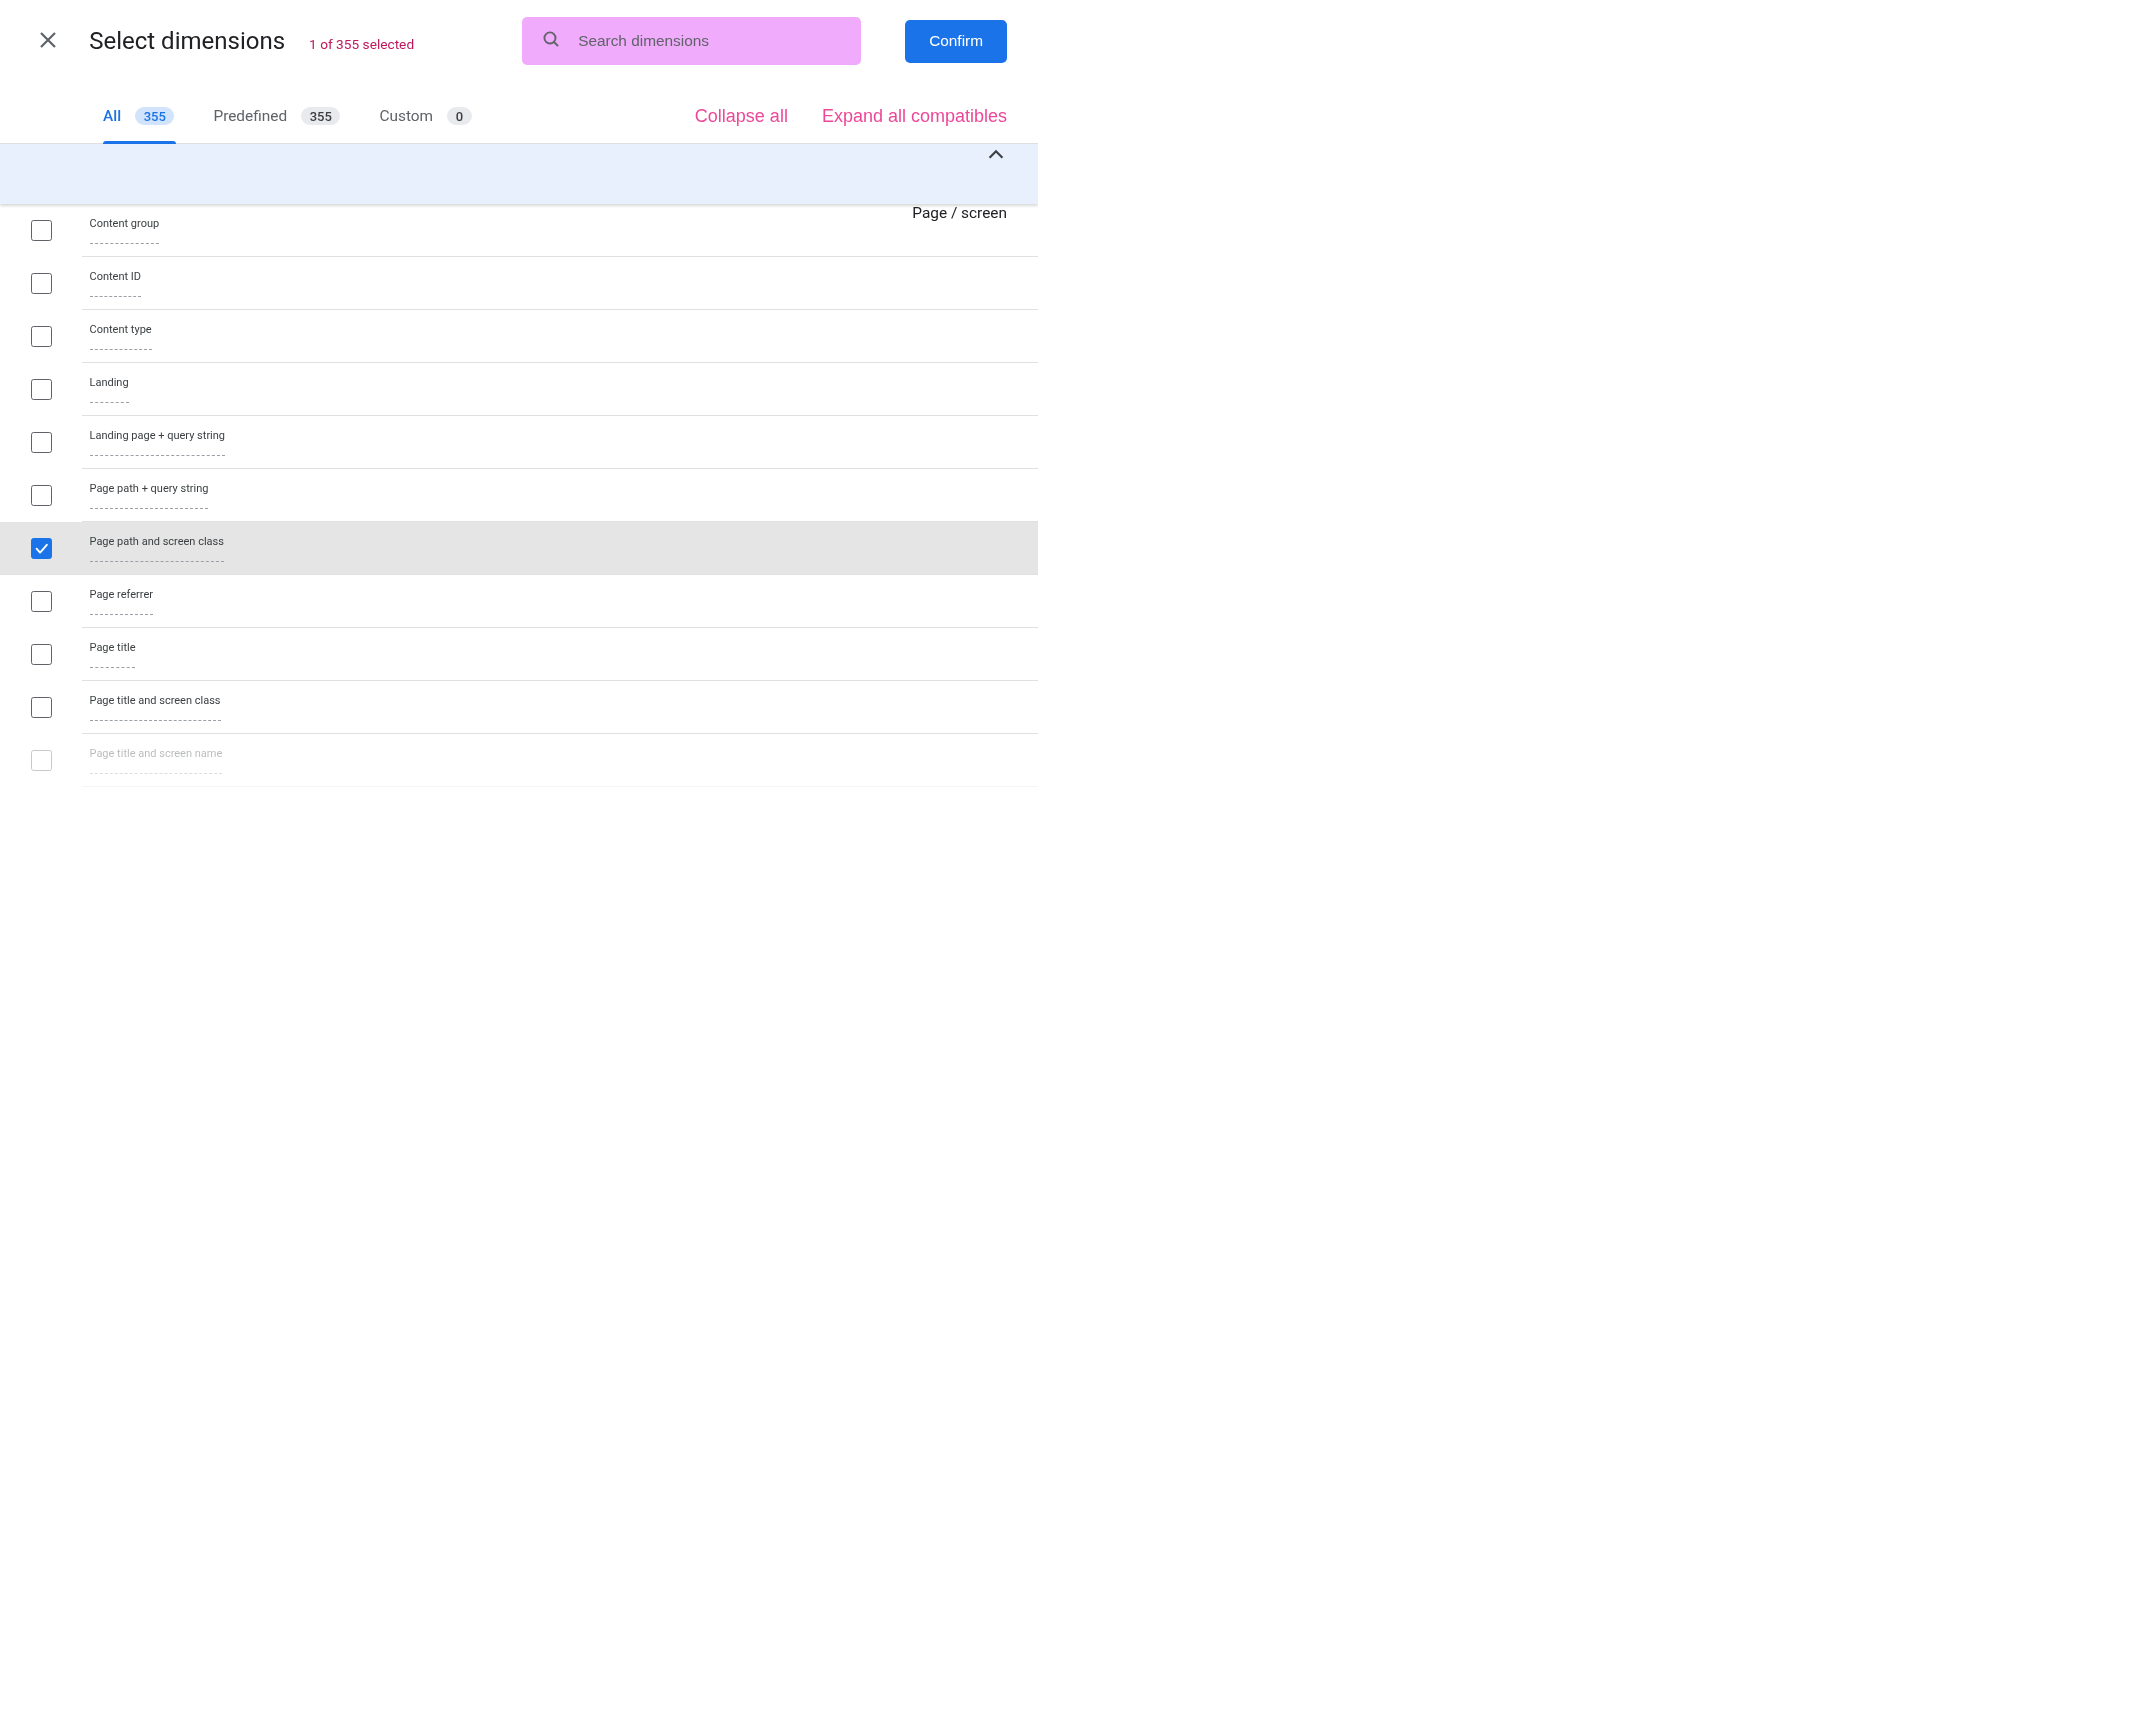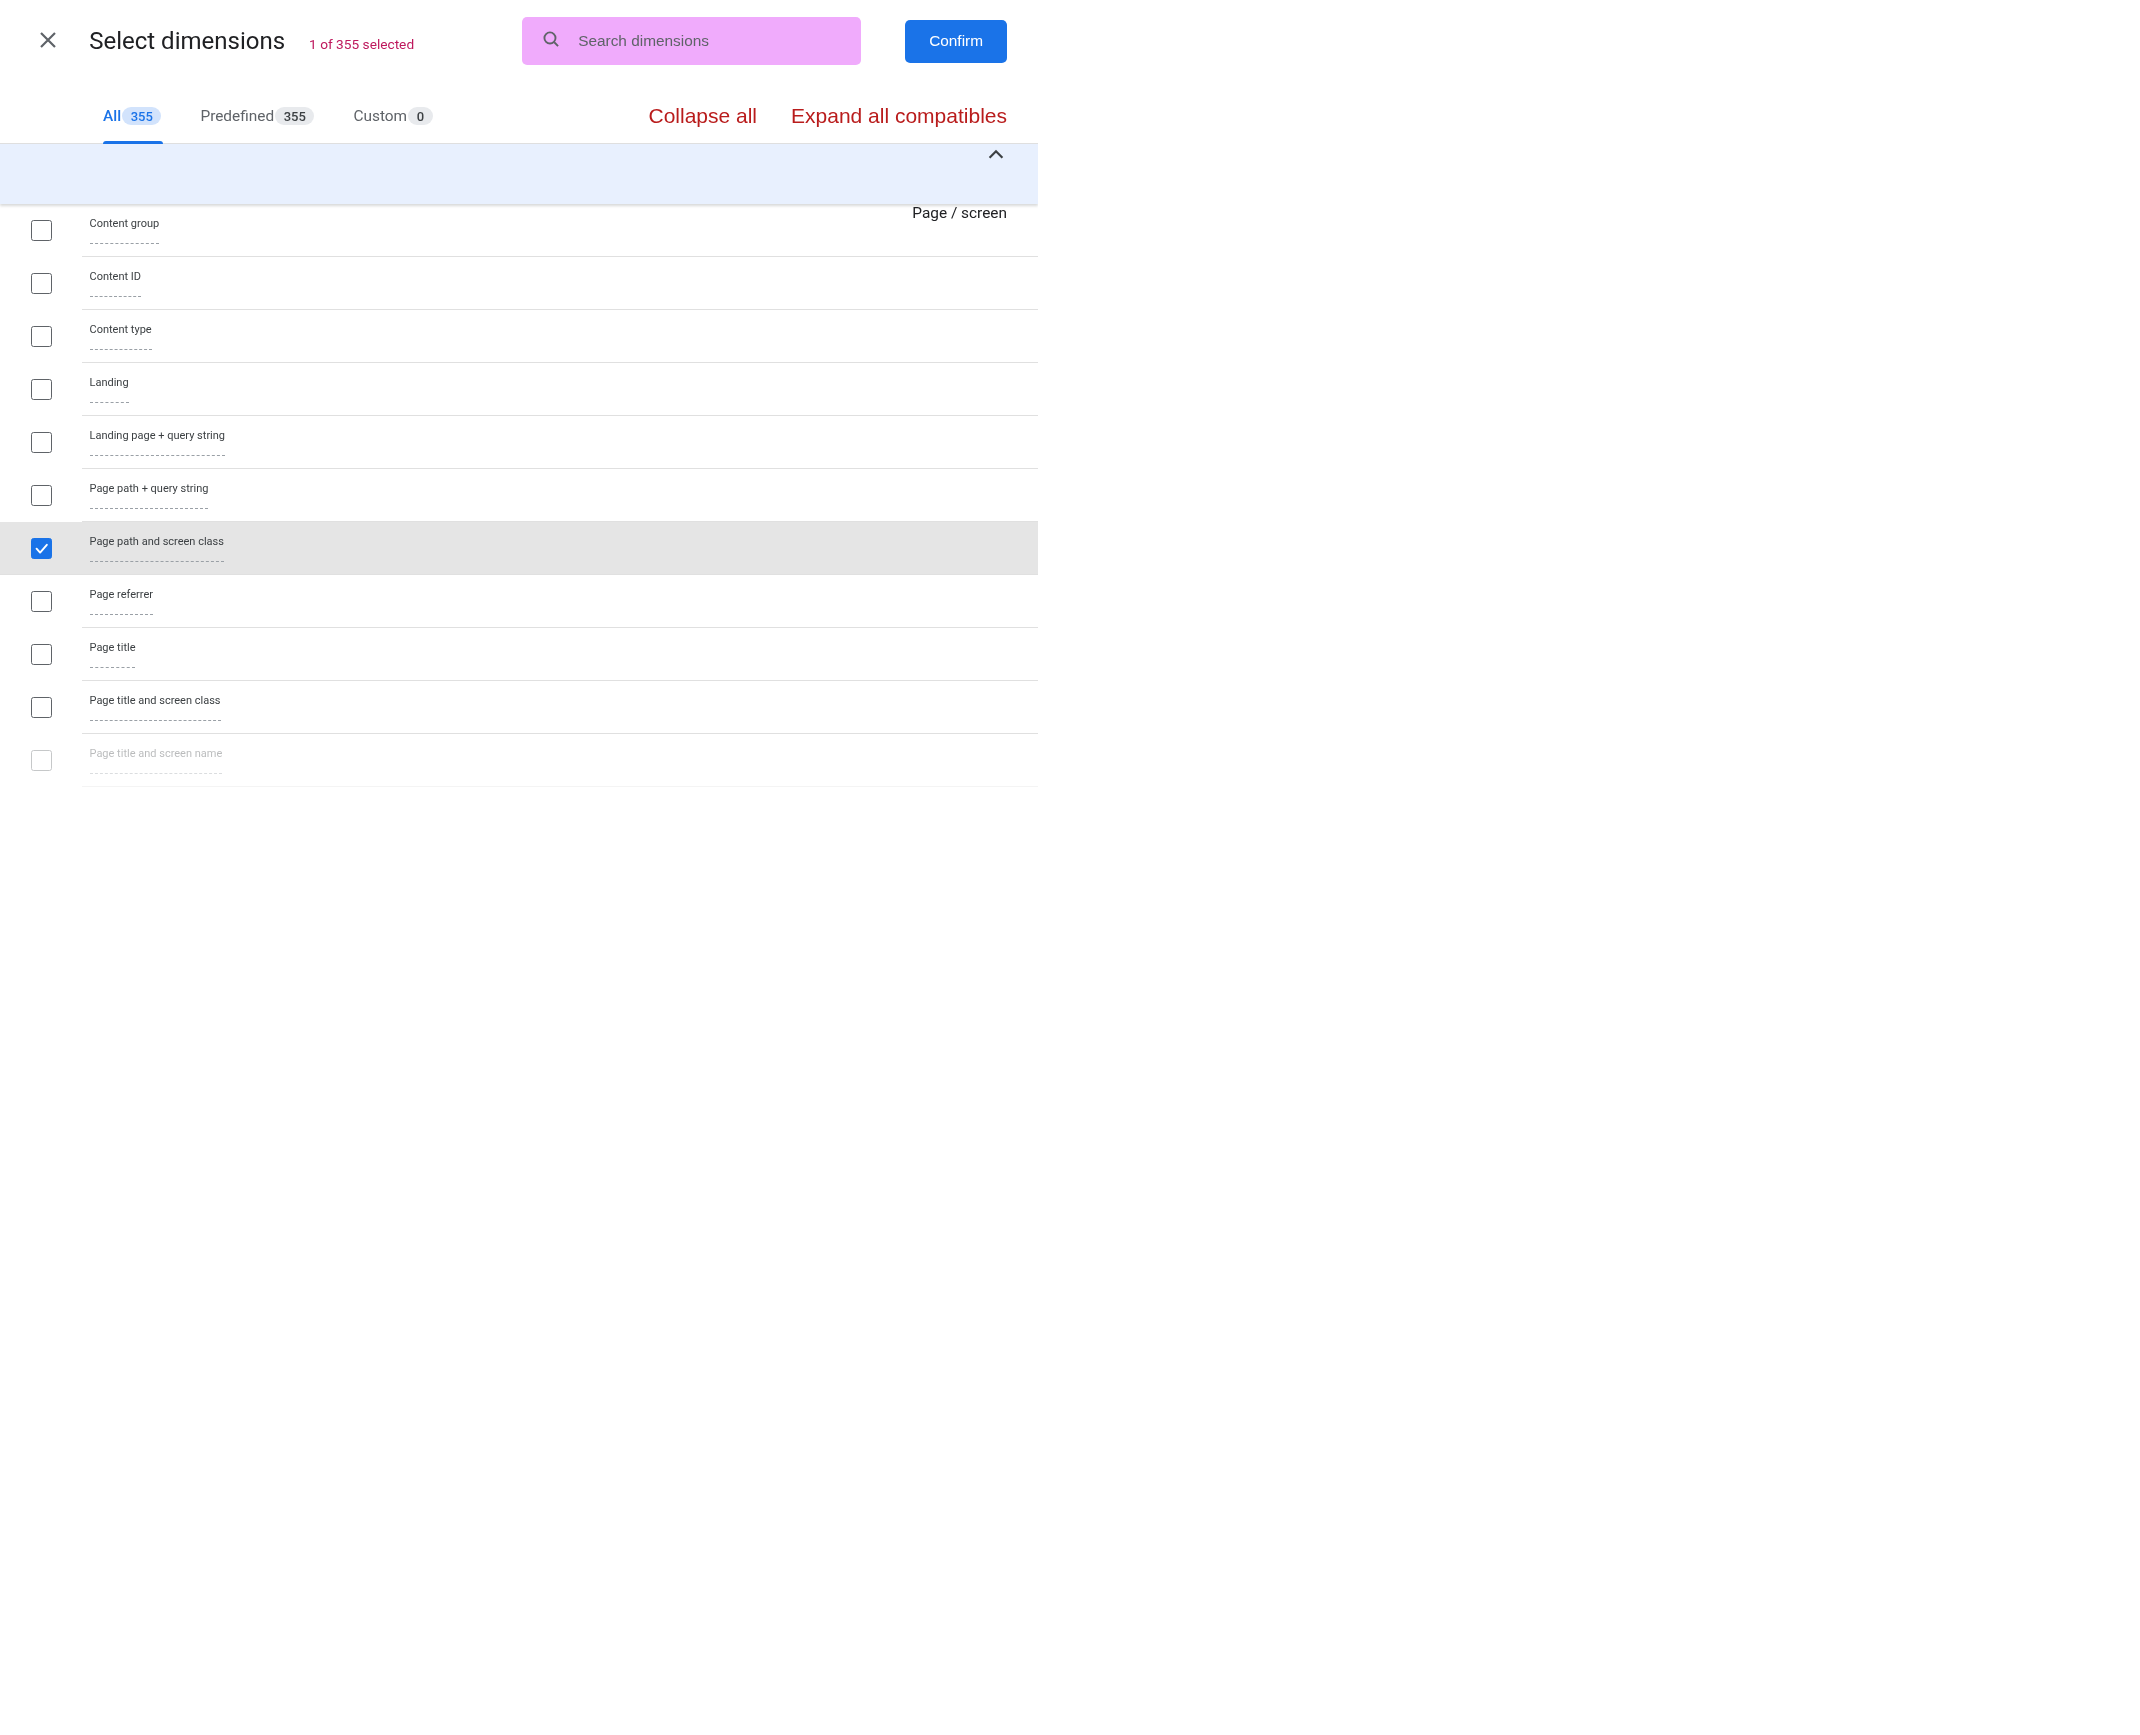--- a/index.html
+++ b/index.html
@@ -55,42 +55,42 @@
 
   
   .tabs-row {
     display: flex; align-items: center;
     padding: 0 31px 0 103px;
     border-bottom: 0.9px solid #e0e0e0;
     height: 55px;
   }
   .tabs { display: flex; gap: 39px; height: 100%; }
   .tab {
-    display: flex; align-items: center; gap: 1px;
+    display: flex; align-items: center; gap: 14px;
     font-size: 15.4px; color: #5f6368;
     cursor: pointer; height: 100%;
     position: relative;
   }
   .tab.active { color: #1a73e8; font-weight: 500; }
   .tab.active::after {
     content: ""; position: absolute; left: 0; right: -1.7px; bottom: -0.9px;
     height: 3.4px; background: #1a73e8; border-radius: 3.4px 3.4px 0 0;
   }
   .chip {
     background: #e8eaed; color: #3c4043;
     border-radius: 10.3px;
     padding: 1.7px 8.6px;
     font-size: 13px; font-weight: 500;
   }
   .tab.active .chip { background: #d2e3fc; color: #1a73e8; }
   .tabs-spacer { flex: 1 1 auto; }
   .link-actions { display: flex; gap: 34px; }
   .link-btn {
     background: none; border: none; cursor: pointer;
-    color: #b91c1c; font-size: 21px; font-weight: 500;
+    color: #ec4899; font-size: 18px; font-weight: 500;
   }
 
   
   .group-header {
     display: flex; align-items: flex-end;
     background: #e8f0fe;
     height: 60px;
     padding: 0 31px;
     gap: 38px;
     box-shadow: 0 1.7px 2.6px rgba(60,64,67,0.2);

